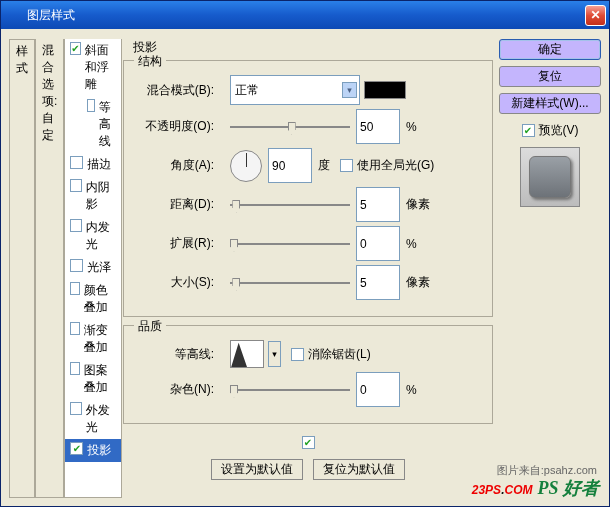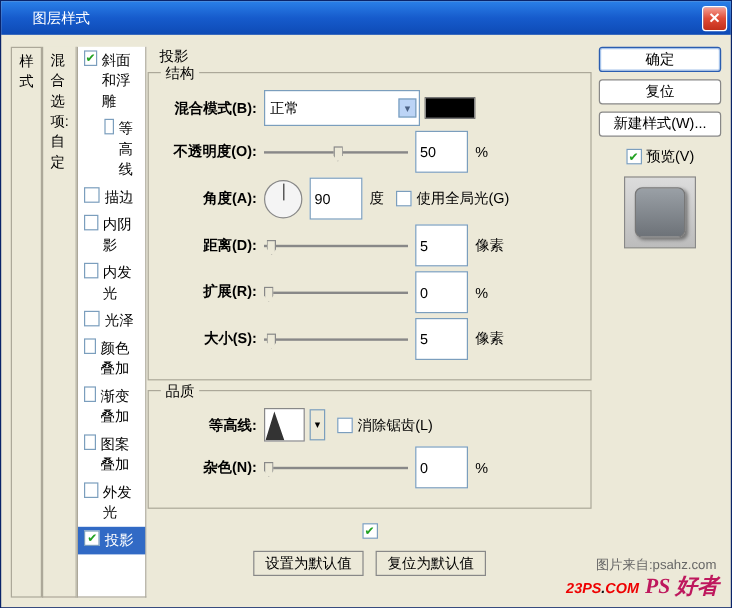--- a/index.html
+++ b/index.html
@@ -17,46 +17,46 @@
 .style-item.indent { padding-left: 22px; }
 .style-item.selected { background: #316ac5; color: #fff; }
 .style-item.selected .cb { background: #fff; }
 .cb { width: 13px; height: 13px; border: 1px solid #7b9ebd; background: #fff; display: inline-flex; align-items: center; justify-content: center; font-size: 10px; color: #21a121; }
 .cb.checked::after { content: "✔"; }
 .mid-col { flex: 1; display: flex; flex-direction: column; }
 .section-title { margin-left: 10px; margin-bottom: 4px; }
 .fieldset { border: 1px solid #aca899; padding: 10px 10px 12px 10px; margin-bottom: 8px; position: relative; }
 .fieldset .legend { position: absolute; top: -8px; left: 10px; background: #ece9d8; padding: 0 4px; }
 .row { display: flex; align-items: center; margin: 4px 0; }
-.row .lbl { width: 80px; text-align: right; margin-right: 6px; font-weight: bold; }
+.row .lbl { width: 80px; text-align: right; margin-right: 16px; }
 .select { flex: 0 0 130px; height: 30px; border: 1px solid #7b9ebd; background: #fff; display: flex; align-items: center; justify-content: space-between; padding: 0 2px 0 4px; }
 .select .dd { width: 15px; height: 16px; background: #bcd4f6; border: 1px solid #7b9ebd; display: flex; align-items: center; justify-content: center; font-size: 9px; color: #4b6184; }
 .swatch { width: 42px; height: 18px; background: #000; border: 1px solid #888; margin-left: 4px; }
 .slider { flex: 0 0 120px; height: 16px; position: relative; display: flex; align-items: center; margin-right: 6px; }
 .slider .track { height: 2px; background: #888; width: 100%; }
 .slider .thumb { position: absolute; top: 3px; width: 8px; height: 13px; background: #ece9d8; border: 1px solid #888; clip-path: polygon(0 0, 100% 0, 100% 60%, 50% 100%, 0 60%); }
 .numbox { width: 44px; height: 35px; border: 1px solid #7b9ebd; background: #fff; padding: 0 3px; display: flex; align-items: center; }
 .unit { margin-left: 6px; }
 .angle { width: 32px; height: 32px; border: 1px solid #888; border-radius: 50%; background: #f4f4f4; position: relative; margin-right: 6px; }
 .angle .hand { position: absolute; width: 1px; height: 14px; background: #333; left: 50%; top: 2px; transform-origin: bottom center; }
 .contour { width: 34px; height: 28px; border: 1px solid #888; background: #fff; position: relative; margin-right: 4px; overflow: hidden; }
 .contour svg { width: 100%; height: 100%; }
 .inline-cb { display: flex; align-items: center; gap: 4px; margin-left: 10px; }
 .btn-row { display: flex; gap: 10px; justify-content: center; margin-top: 6px; }
 .wbtn { min-width: 92px; height: 21px; border: 1px solid #888; background: #ece9d8; padding: 0 8px; display: inline-flex; align-items: center; justify-content: center; cursor: pointer; }
 .right-col { width: 102px; display: flex; flex-direction: column; gap: 6px; align-items: stretch; }
-.rbtn { height: 21px; border: 1px solid #888; background: #ffffff; display: flex; align-items: center; justify-content: center; cursor: pointer; border-radius: 3px; }
+.rbtn { height: 21px; border: 1px solid #888; background: #c4b5fd; display: flex; align-items: center; justify-content: center; cursor: pointer; border-radius: 3px; }
 .rbtn.focus { border: 1px solid #2a5db0; box-shadow: 0 0 0 1px #a4c2ea inset; }
 .preview-cb { display: flex; align-items: center; justify-content: center; gap: 4px; margin-top: 2px; }
 .preview-box { width: 60px; height: 60px; border: 1px solid #888; background: linear-gradient(to bottom,#dcdcdc,#bcbcbc); align-self: center; margin-top: 2px; position: relative; }
 .preview-box .inner { position: absolute; inset: 8px; border: 1px solid #777; border-radius: 6px; background: linear-gradient(to bottom,#9aa0a6,#6d7278); box-shadow: 2px 2px 3px rgba(0,0,0,.4); }
 .watermark { position: absolute; right: 10px; bottom: 6px; font-style: italic; font-weight: bold; font-size: 18px; }
 .watermark .red { color: #e00; }
 .watermark .blk { color: #111; }
-.watermark .ps { color: #be185d; font-family: "KaiTi", serif; font-size: 18px; }
+.watermark .ps { color: #15803d; font-family: "KaiTi", serif; font-size: 18px; }
 .wm-sub { position: absolute; right: 12px; bottom: 28px; font-size: 11px; color: #666; }
 </style>
 </head>
 <body>
 
 <div class="window">
   <div class="titlebar">
     <span class="title">图层样式</span>
     <div class="close-btn">
       <span>✕</span>

